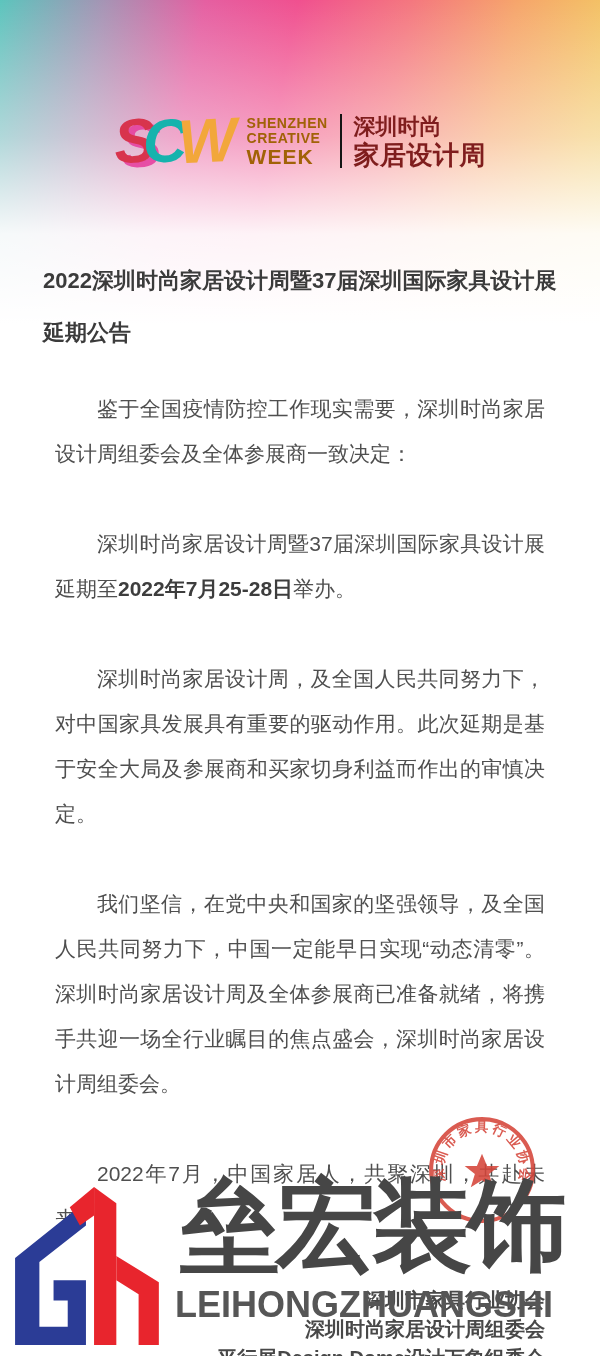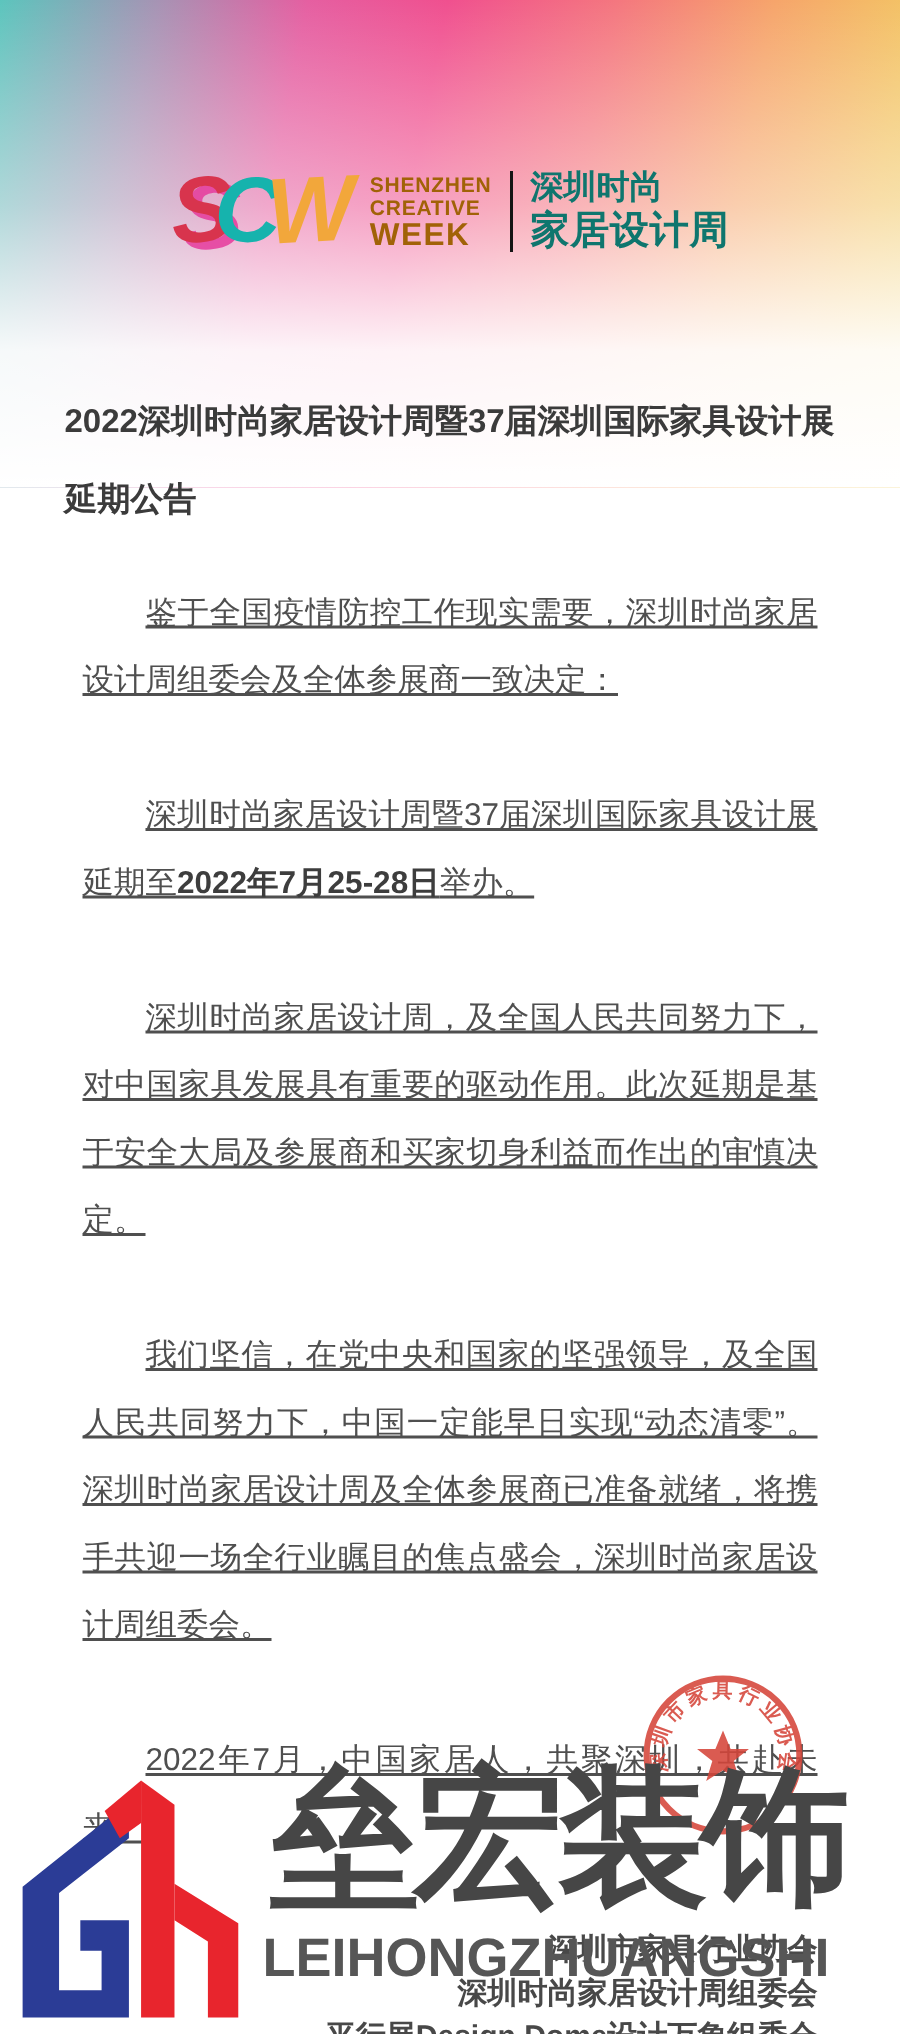--- a/index.html
+++ b/index.html
@@ -20,30 +20,30 @@
           display: flex; align-items: center; justify-content: center; }
   .scw-letters { display: flex; align-items: center; font-weight: 900; font-size: 62px; line-height: 62px; }
   .ltr { display: inline-block; font-style: italic; }
   .ltr.s { color: #d8344d; text-shadow: 6px 5px 0 rgba(229,57,155,.85); transform: rotate(-4deg); }
   .ltr.c { color: #16b3ad; margin-left: -12px; transform: rotate(3deg); }
   .ltr.w { color: #f2a73b; margin-left: -10px; transform: rotate(-3deg); }
   .wordmark { margin-left: 10px; color: #a16207; font-weight: 900; letter-spacing: .5px; }
   .wordmark .wl { font-size: 14px; line-height: 15px; }
   .wordmark .wl.big { font-size: 21px; line-height: 21px; letter-spacing: 1px; }
   .logo-divider { width: 2px; height: 54px; background: #141414; margin: 0 12px; }
-  .logo-cn { color: #0f766e; font-weight: 800; font-family: Liberation Mono, monospace; }
+  .logo-cn { color: #7f1d1d; font-weight: 800; }
   .logo-cn .cn1 { display: flex; justify-content: space-between; width: 112px; font-size: 22px; line-height: 28px; }
   .logo-cn .cn2 { font-size: 26px; line-height: 28px; letter-spacing: .5px; }
 
   
   .doc { position: absolute; inset: 0; padding: 255px 55px 0 55px; z-index: 1; }
   .title { text-align: left; font-size: 22px; line-height: 52px; font-weight: 700;
            color: #3b3b3b; margin: 0 -12px 27px -12px; }
   .doc p { font-size: 21px; line-height: 45px; color: #4f4f4f; text-indent: 2em;
-           margin: 0 0 45px 0; text-align: justify; text-decoration: underline; }
+           margin: 0 0 45px 0; text-align: justify; }
   .doc p strong { color: #3d3d3d; }
 
   .signature { position: relative; z-index: 2; margin-top: 45px; text-align: right;
                font-size: 20px; line-height: 29px; color: #484848; font-weight: 600; }
 
   
   .seal { position: absolute; left: 426px; top: 1114px; width: 112px; height: 112px;
           z-index: 1; opacity: .88; }
 
   

